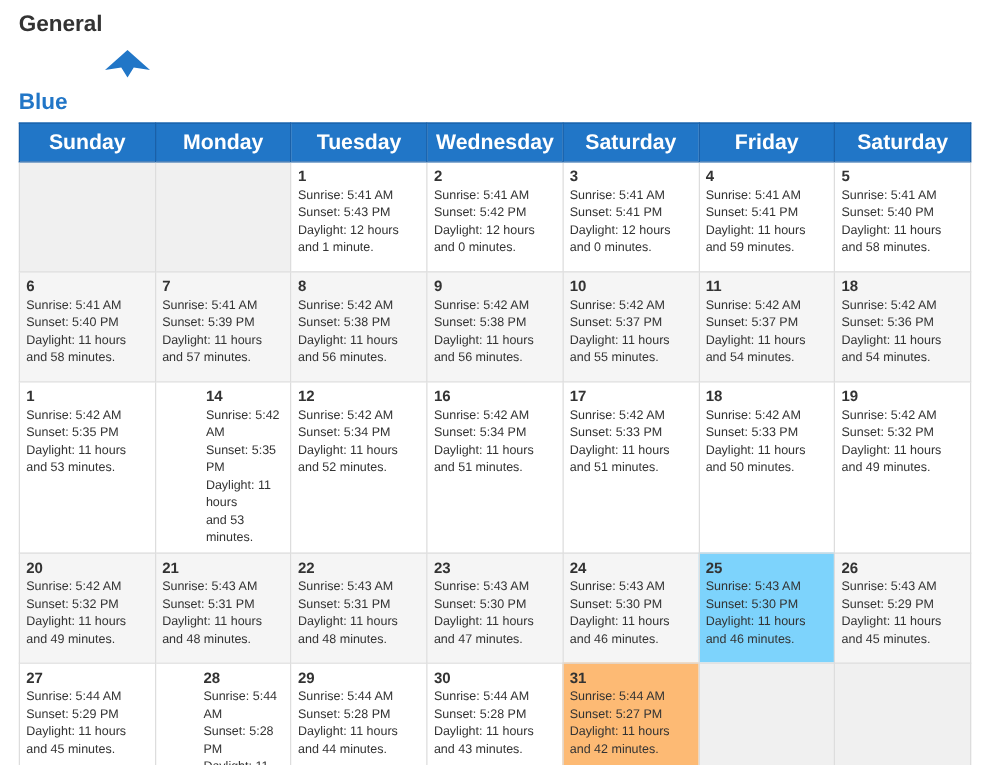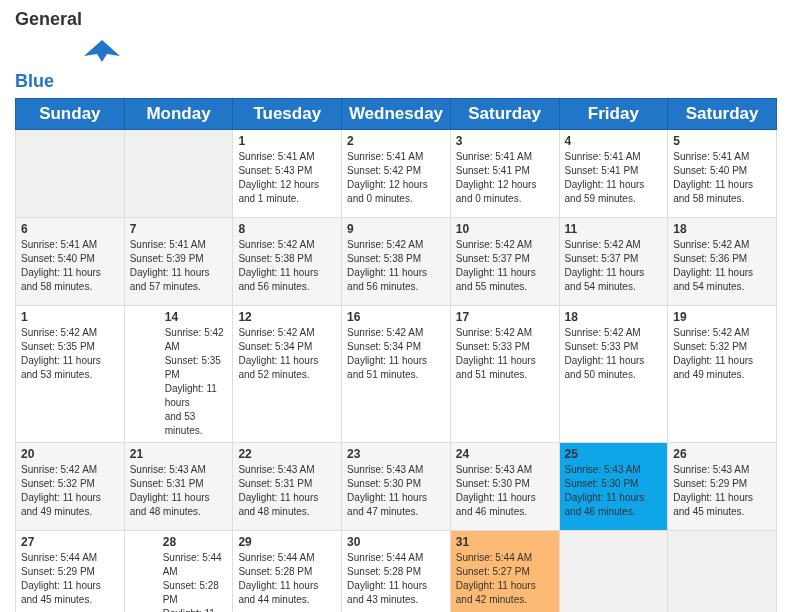--- a/index.html
+++ b/index.html
@@ -304,21 +304,21 @@
 Daylight: 11 hours
 and 47 minutes.</div>
           </td>
           <td style="background: rgb(245, 245, 245);">
             <span class="day-num">24</span>
             <div class="day-info" style="white-space: pre-line;">Sunrise: 5:43 AM
 Sunset: 5:30 PM
 Daylight: 11 hours
 and 46 minutes.</div>
           </td>
-          <td style="background: #0ea5e9;">
+          <td style="background: #7dd3fc;">
             <span class="day-num">25</span>
             <div class="day-info" style="white-space: pre-line;">Sunrise: 5:43 AM
 Sunset: 5:30 PM
 Daylight: 11 hours
 and 46 minutes.</div>
           </td>
           <td style="background: rgb(245, 245, 245);">
             <span class="day-num">26</span>
             <div class="day-info" style="white-space: pre-line;">Sunrise: 5:43 AM
 Sunset: 5:29 PM

